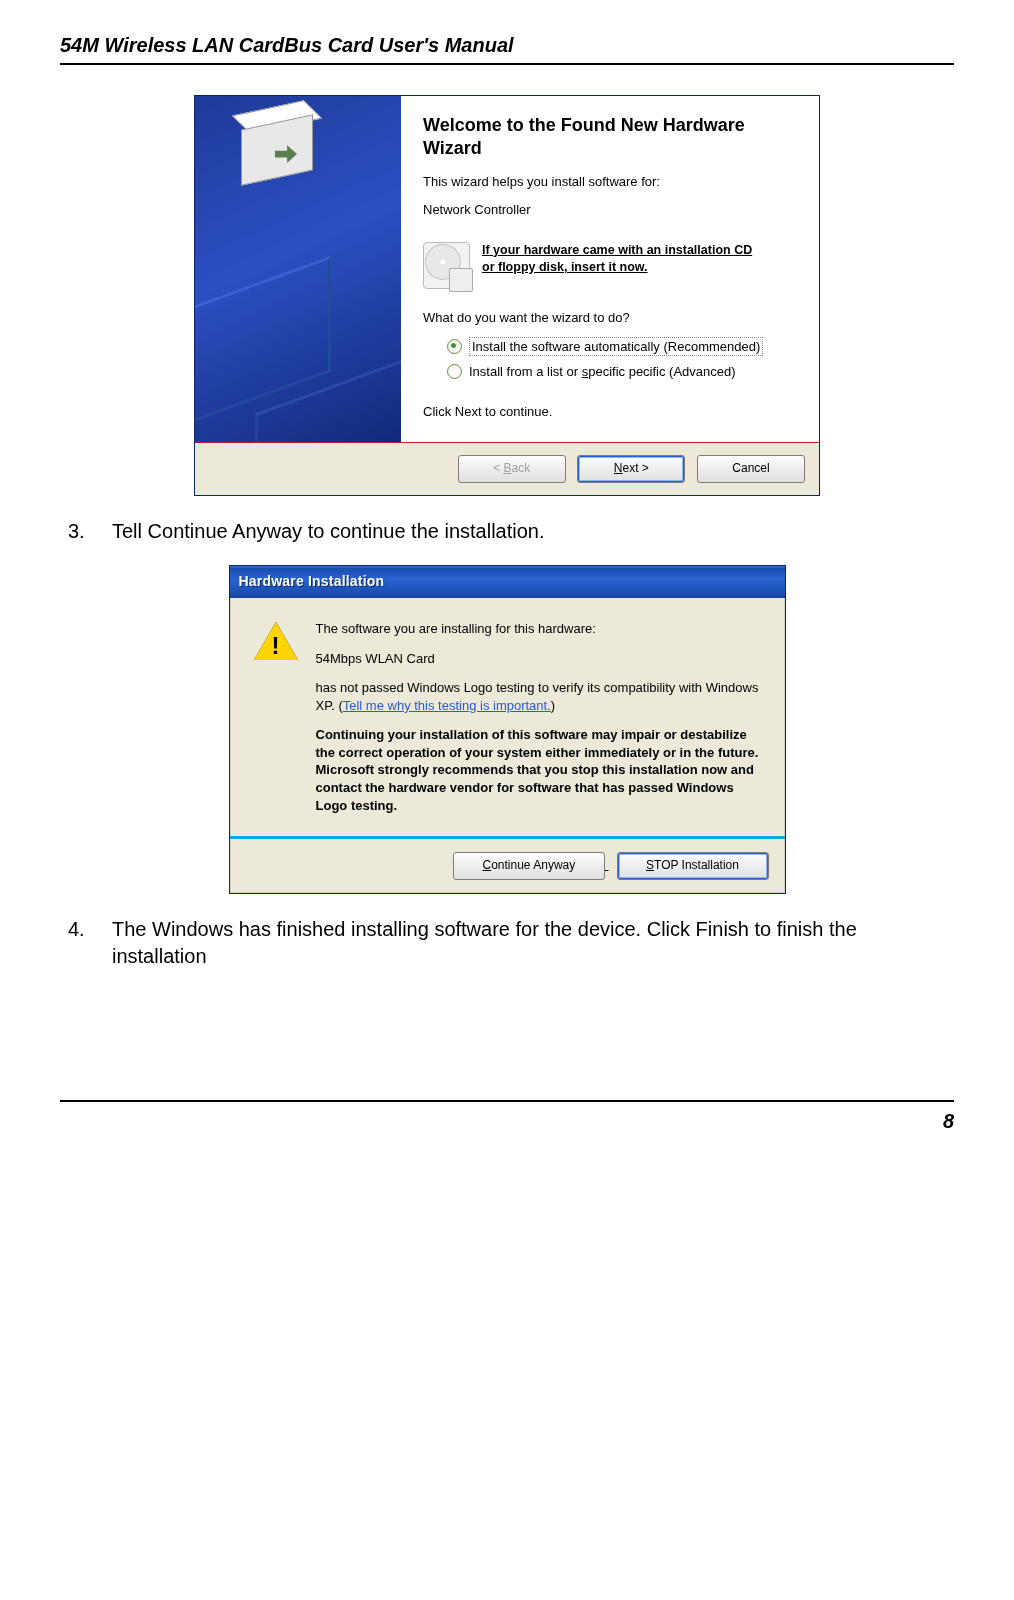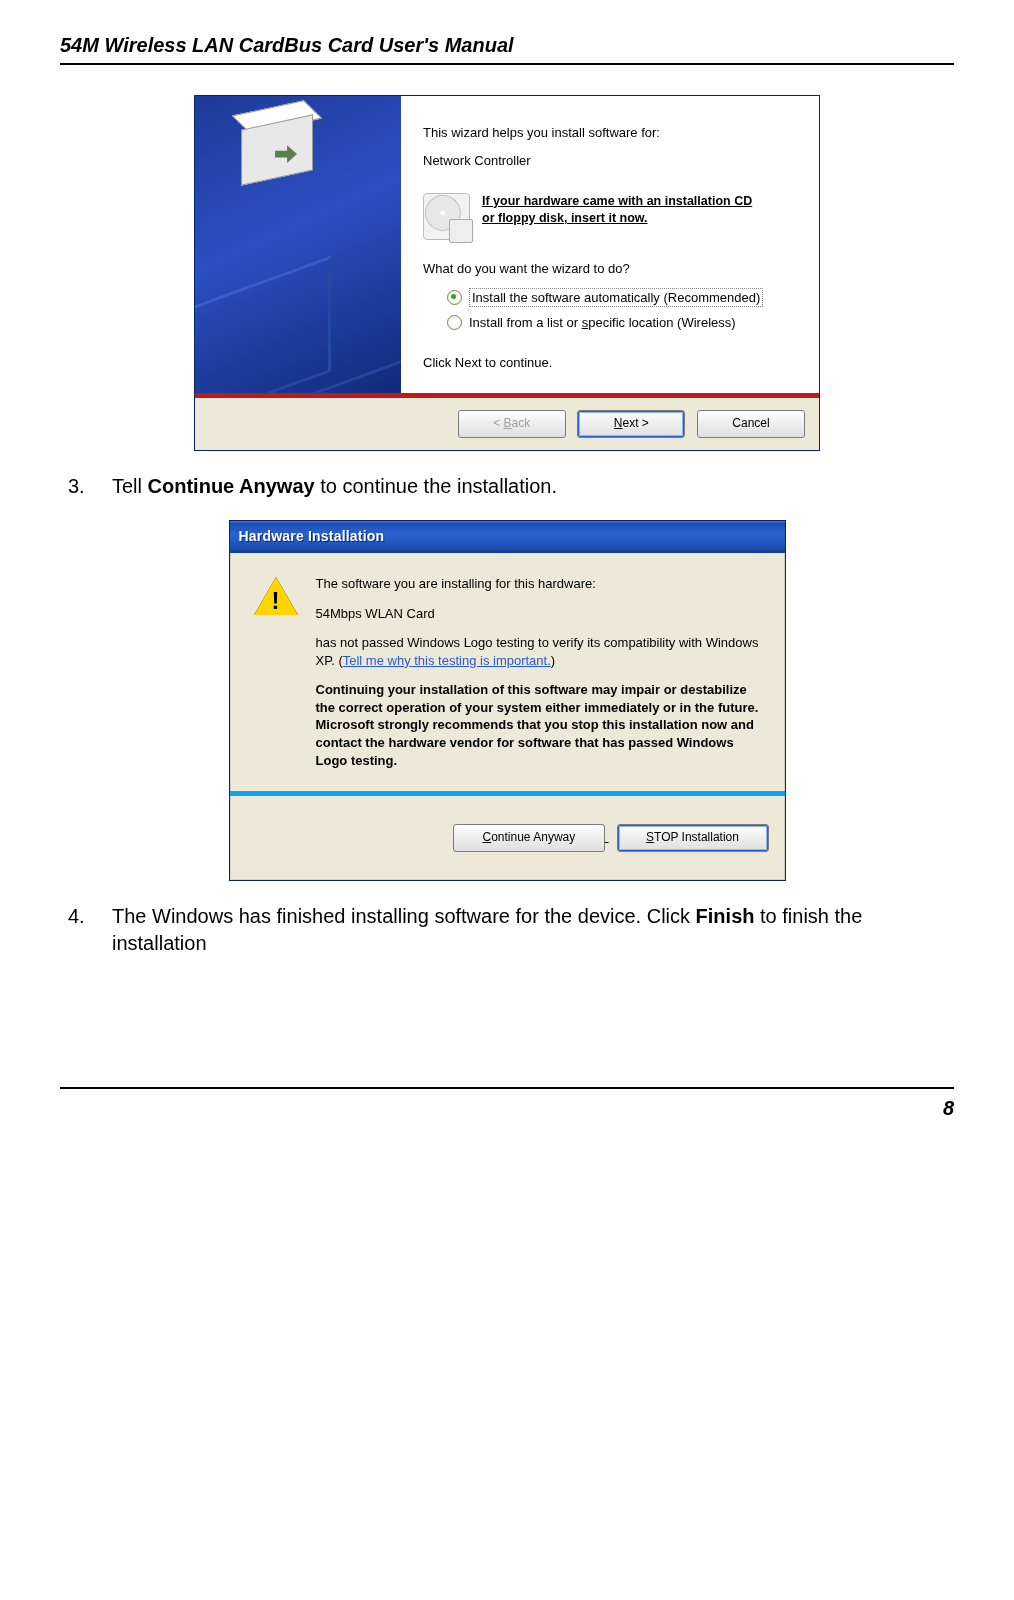--- a/index.html
+++ b/index.html
@@ -31,21 +31,21 @@
   }
   .step {
     display: flex;
     margin: 18px 0 20px 8px;
   }
   .step-num {
     width: 44px;
     flex: 0 0 44px;
   }
   .step-text { flex: 1; }
-  .bold { font-weight: bold; }
+  .bold { font-weight: normal; }
 
   
   .xp-window {
     border: 1px solid #0a246a;
     background: #ece9d8;
     margin: 0 auto 22px auto;
     font-family: Tahoma, Arial, sans-serif;
     font-size: 13px;
     color: #000;
     box-shadow: 0 0 0 1px #d4d0c8 inset;
@@ -160,21 +160,21 @@
     position: relative;
     flex: 0 0 13px;
   }
   .radio.checked::after {
     content:""; position:absolute; left:3px; top:3px; width:5px; height:5px;
     background:#3a9b2e; border-radius:50%;
   }
   .radio-row.sel .rlabel { border: 1px dotted #888; padding: 0 2px; }
   .rlabel .ul { text-decoration: underline; }
   .wiz1-footer {
-    border-top: 5px solid #b91c1c;
+    border-top: 1px solid #b91c1c;
     background: #ece9d8;
     padding: 12px 14px;
     text-align: right;
   }
 
   
   .dlg2 { width: 555px; }
   .dlg2-body { padding: 22px 26px 10px 24px; display: flex; }
   .warn-icon {
     width: 44px; height: 40px; flex: 0 0 44px;
@@ -203,22 +203,22 @@
   }
   .warn-icon .bang{
     position:absolute; left:0; top:8px; width:44px; text-align:center;
     font-weight:bold; font-size:24px; color:#000;
   }
   .dlg2-text { flex:1; font-size: 13px; line-height:1.35; }
   .dlg2-text p { margin: 0 0 12px 0; }
   .dlg2-text a { color:#2a5ad0; text-decoration: underline; }
   .dlg2-text .boldp { font-weight: bold; }
   .dlg2-footer {
-    border-top: 5px solid #0ea5e9;
-    padding: 28px 16px;
+    border-top: 3px solid #0ea5e9;
+    padding: 13px 16px;
     text-align: right;
     text-decoration: underline;
   }
   .dlg2-footer .xp-button { min-width: 130px; }
 
   
   .page-footer { margin-top: 130px; }
   .page-num { text-align: right; font-family: Arial; font-style: italic; font-weight: bold; font-size: 20px; margin-top: 6px; }
 </style>
 </head>
@@ -236,41 +236,42 @@
         <div class="wiz1-side">
           <div class="side-icon">
             <div class="top"></div>
               <div class="box"></div>
               <div class="arrow"></div>
           </div>
           <div class="side-shape a"></div>
           <div class="side-shape b"></div>
         </div>
         <div class="wiz1-main">
+          <h2>Welcome to the Found New Hardware Wizard</h2>
           <div class="line">This wizard helps you install software for:</div>
           <div class="line indent">Network Controller</div>
 
           <div class="cd-row">
             <div class="cd-icon"></div>
             <div class="cd-text">
               <span>If your hardware came with an installation CD</span><br>
               <span>or floppy disk, insert it now.</span>
             </div>
           </div>
 
           <div class="line">What do you want the wizard to do?</div>
 
           <div class="radio-row sel">
             <span class="radio checked"></span>
             <span class="rlabel">Install the software automatically (Recommended)</span>
           </div>
           <div class="radio-row">
             <span class="radio"></span>
             <span class="rlabel">
-              <span>Install from a list or </span><span class="ul">s</span><span>pecific location (Wireless)</span>
+              <span>Install from a list or </span><span class="ul">s</span><span>pecific pecific (Advanced)</span>
             </span>
           </div>
 
           <div class="line" style="margin-top:22px">Click Next to continue.</div>
         </div>
       </div>
       <div class="wiz1-footer">
         <span class="xp-button disabled">&lt; <span class="ul">B</span><span>ack</span></span>
         <span class="xp-button default"><span class="ul">N</span><span>ext &gt;</span></span>
         <span class="xp-button">Cancel</span>

